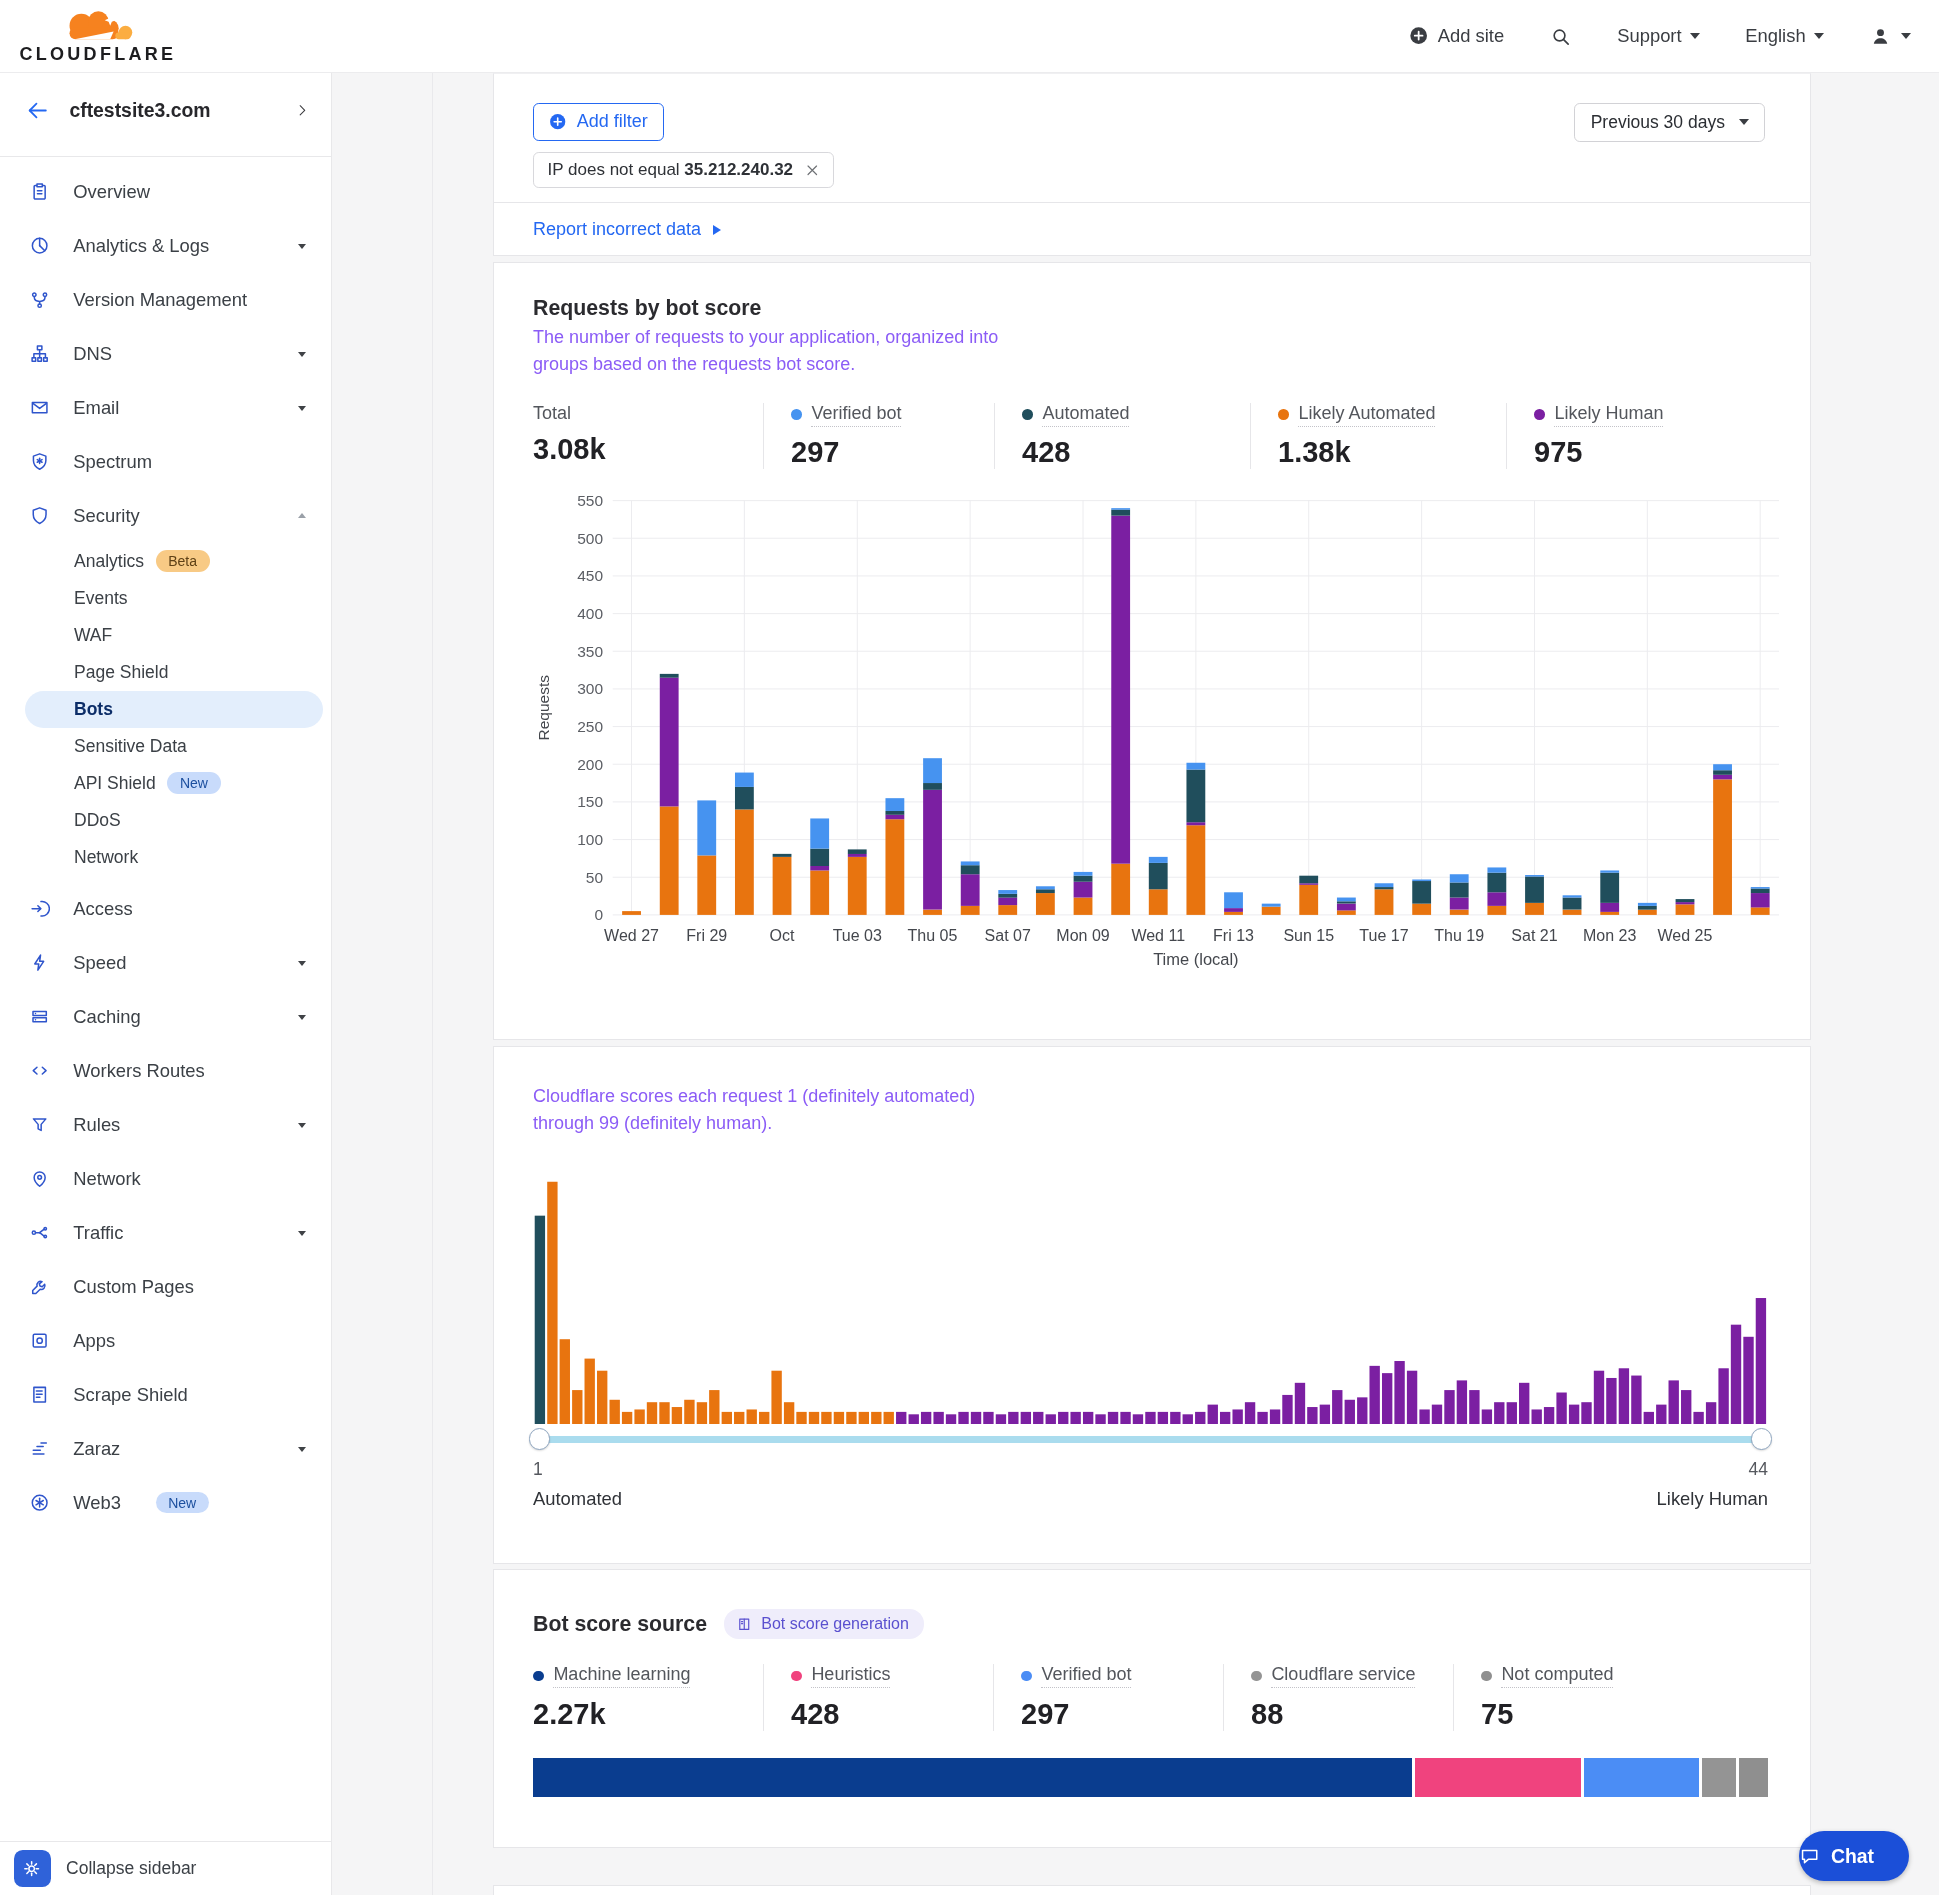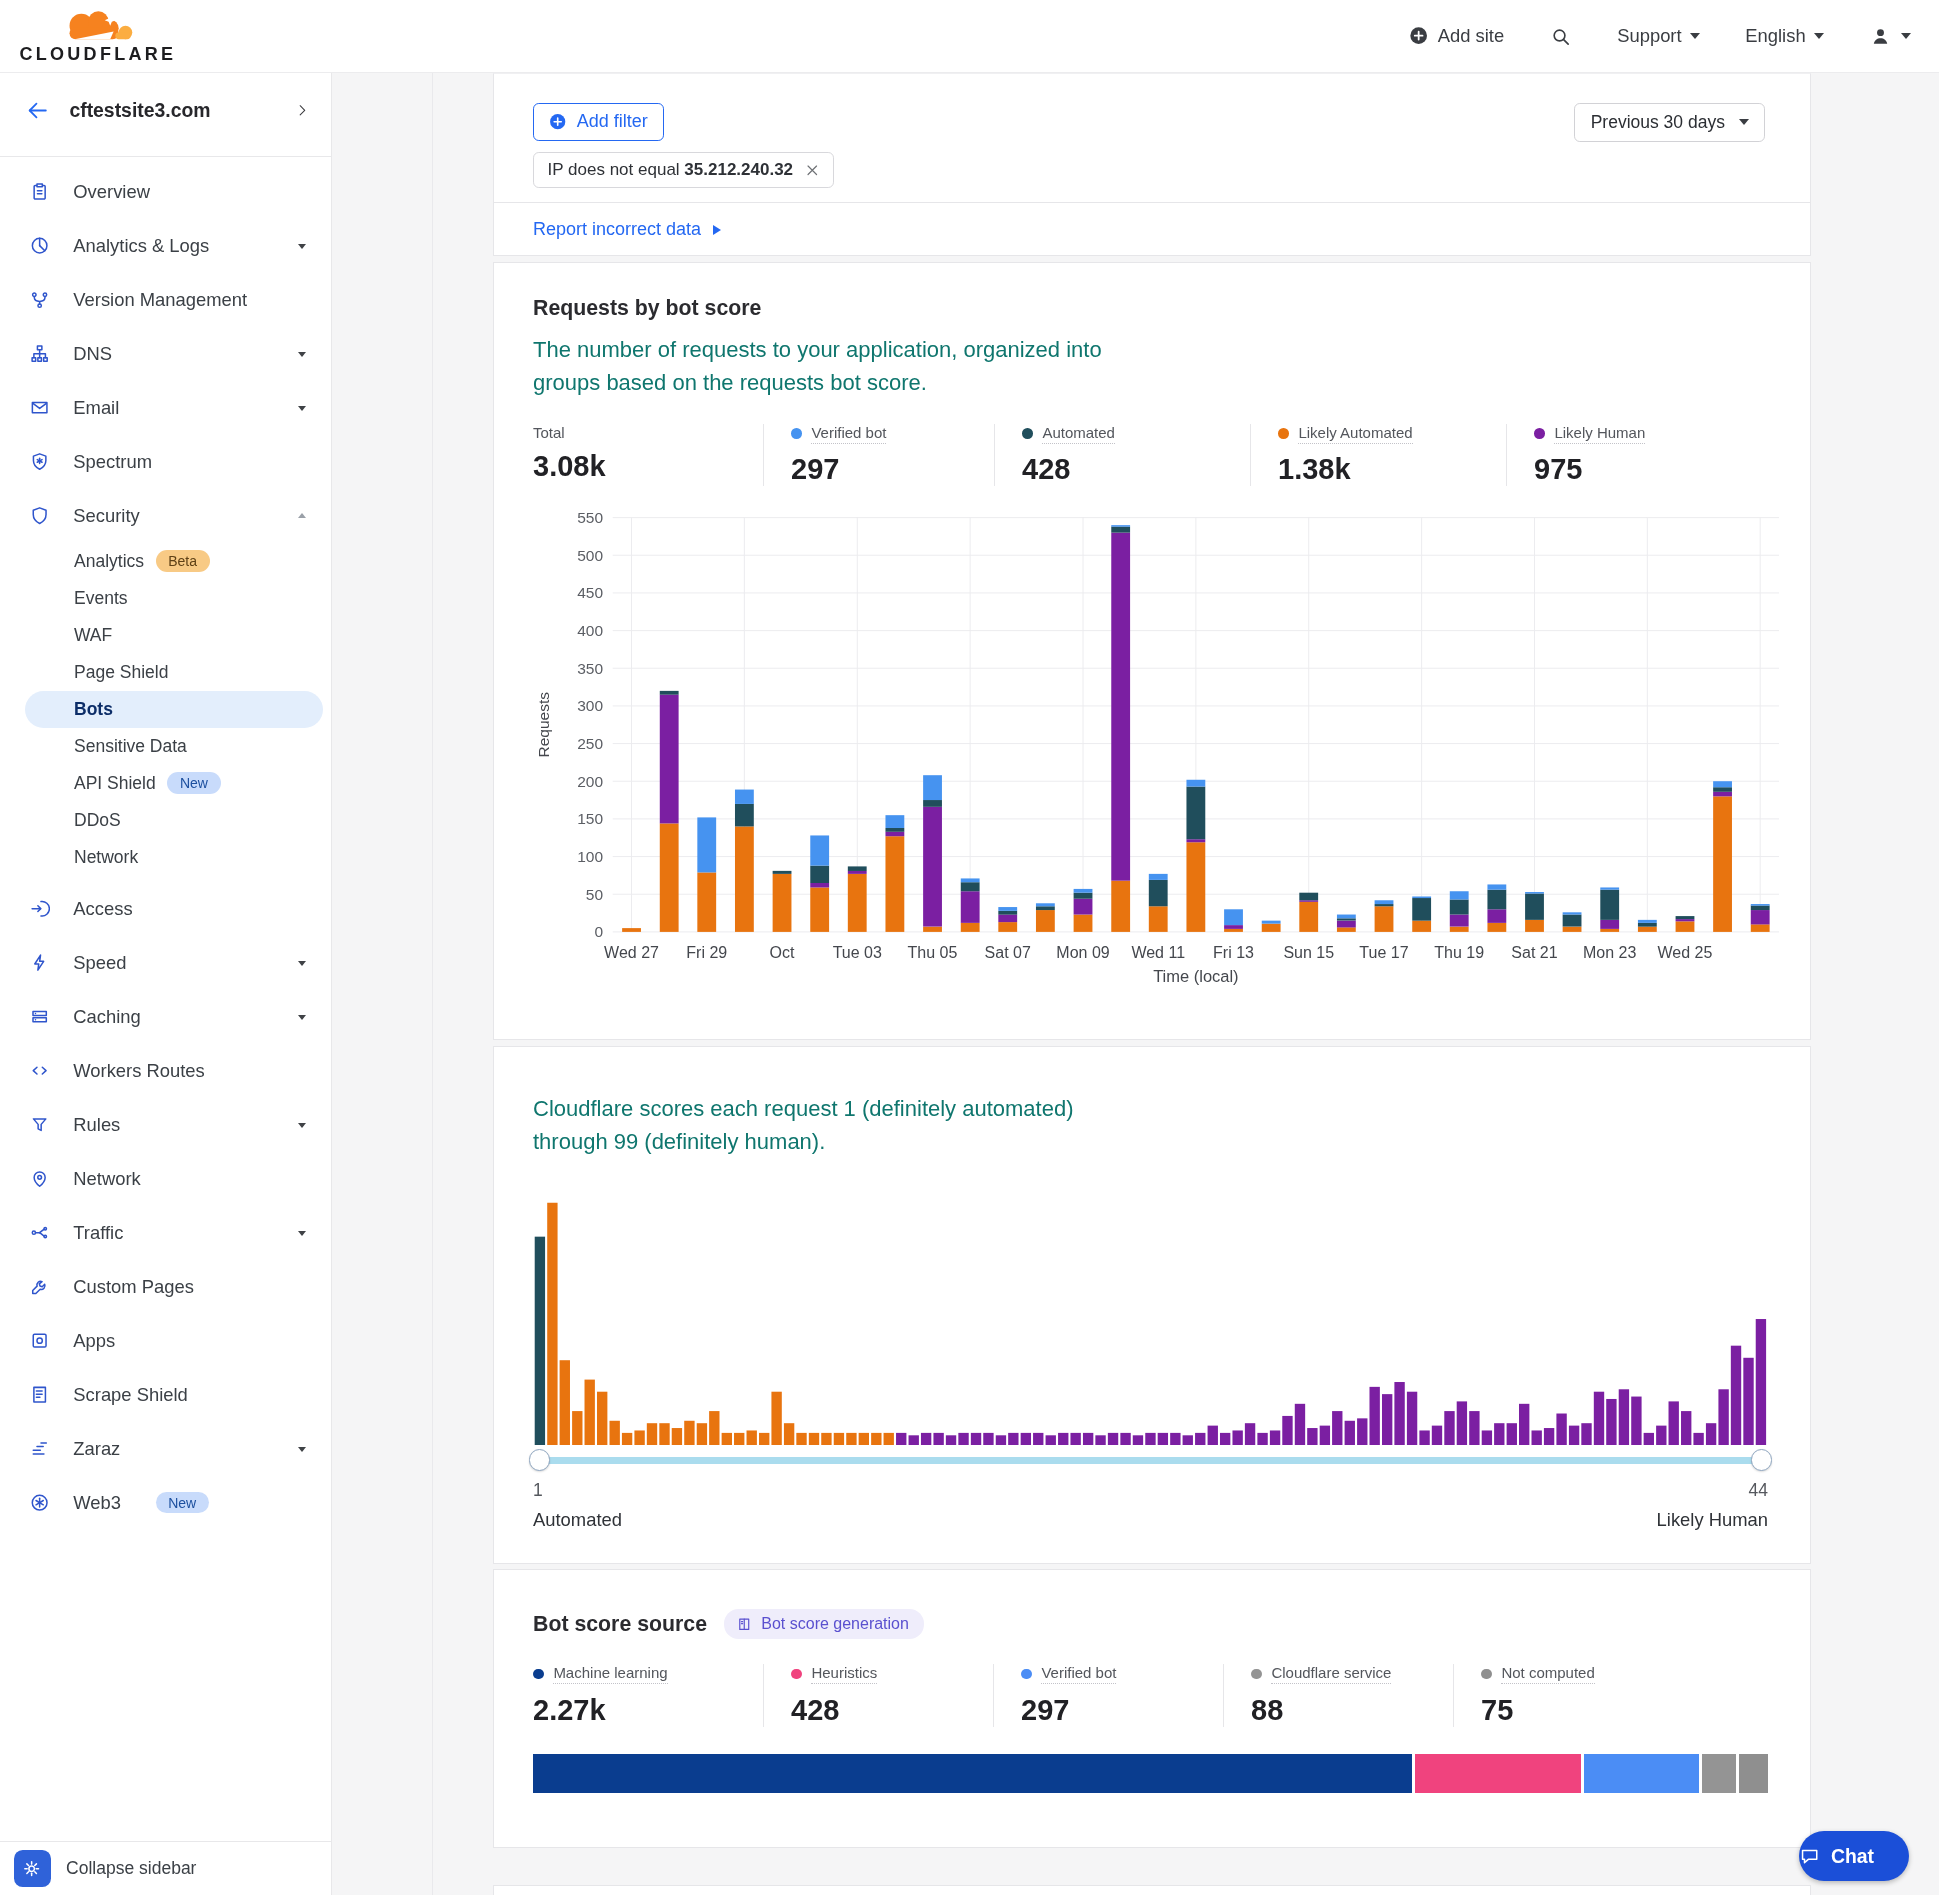--- a/index.html
+++ b/index.html
@@ -71,25 +71,25 @@
   .report-link { color:#2468f2; font-size:18px; display:flex; align-items:center; gap:11.6px; cursor:pointer; }
   .tri-right { width:0; height:0; border:5.8px solid transparent; border-left:8.7px solid #2468f2; margin-top:1.9px; }
 
   .card { background:#fff; border:1px solid #e6e6e9; margin-bottom:5.8px; }
   .card-pad { padding:33px 45px 0 39px; }
   .card-title { font-size:21.3px; font-weight:700; color:#2b2b2f; }
   .title-row { display:flex; align-items:center; gap:17.5px; }
   .pill-badge { display:inline-flex; align-items:center; gap:8.7px; background:#efedfb; color:#5a50cf;
     font-size:16px; padding:5.8px 15.5px 5.8px 11.6px; border-radius:14.6px; cursor:pointer; }
   .pill-badge svg { width:16.5px; height:16.5px; }
-  .card-desc { margin-top:12px; font-size:22px; color:#0f766e; line-height:1.5; white-space:pre-line; }
+  .card-desc { margin-top:3px; font-size:18px; color:#8b5cf6; line-height:1.5; white-space:pre-line; }
   .stats-row { margin-top:25px; display:flex; }
   .stat { padding-right:9.7px; }
   .stat.bordered { border-left:1px solid #e6e6e9; padding-left:27px; }
-  .stat-label { font-size:15px; color:#53565c; display:flex; align-items:center; gap:9.7px; }
+  .stat-label { font-size:18px; color:#53565c; display:flex; align-items:center; gap:9.7px; }
   .stat-label .dot { width:10.7px; height:10.7px; border-radius:50%; flex:none; }
   .stat-label .dotted { border-bottom:1.9px dotted #c3c3c9; padding-bottom:1.9px; }
   .stat-value { margin-top:9.7px; font-size:29px; font-weight:700; color:#212125; }
   .chart-wrap { margin-top:17.5px; }
 
   .hist-wrap { margin-top:37px; width:1235px; }
   .slider { position:relative; height:22px; width:1235px; margin-top:4.9px; }
   .slider .track { position:absolute; left:0; right:0; top:7.8px; height:6.8px; background:#aadcee; border-radius:3.9px; }
   .slider .handle { position:absolute; top:0; width:21.3px; height:21.3px; border-radius:50%;
     background:#fff; border:1.9px solid #8fa6c0; box-shadow:0 1px 1.9px rgba(0,0,0,.15); cursor:pointer; }

